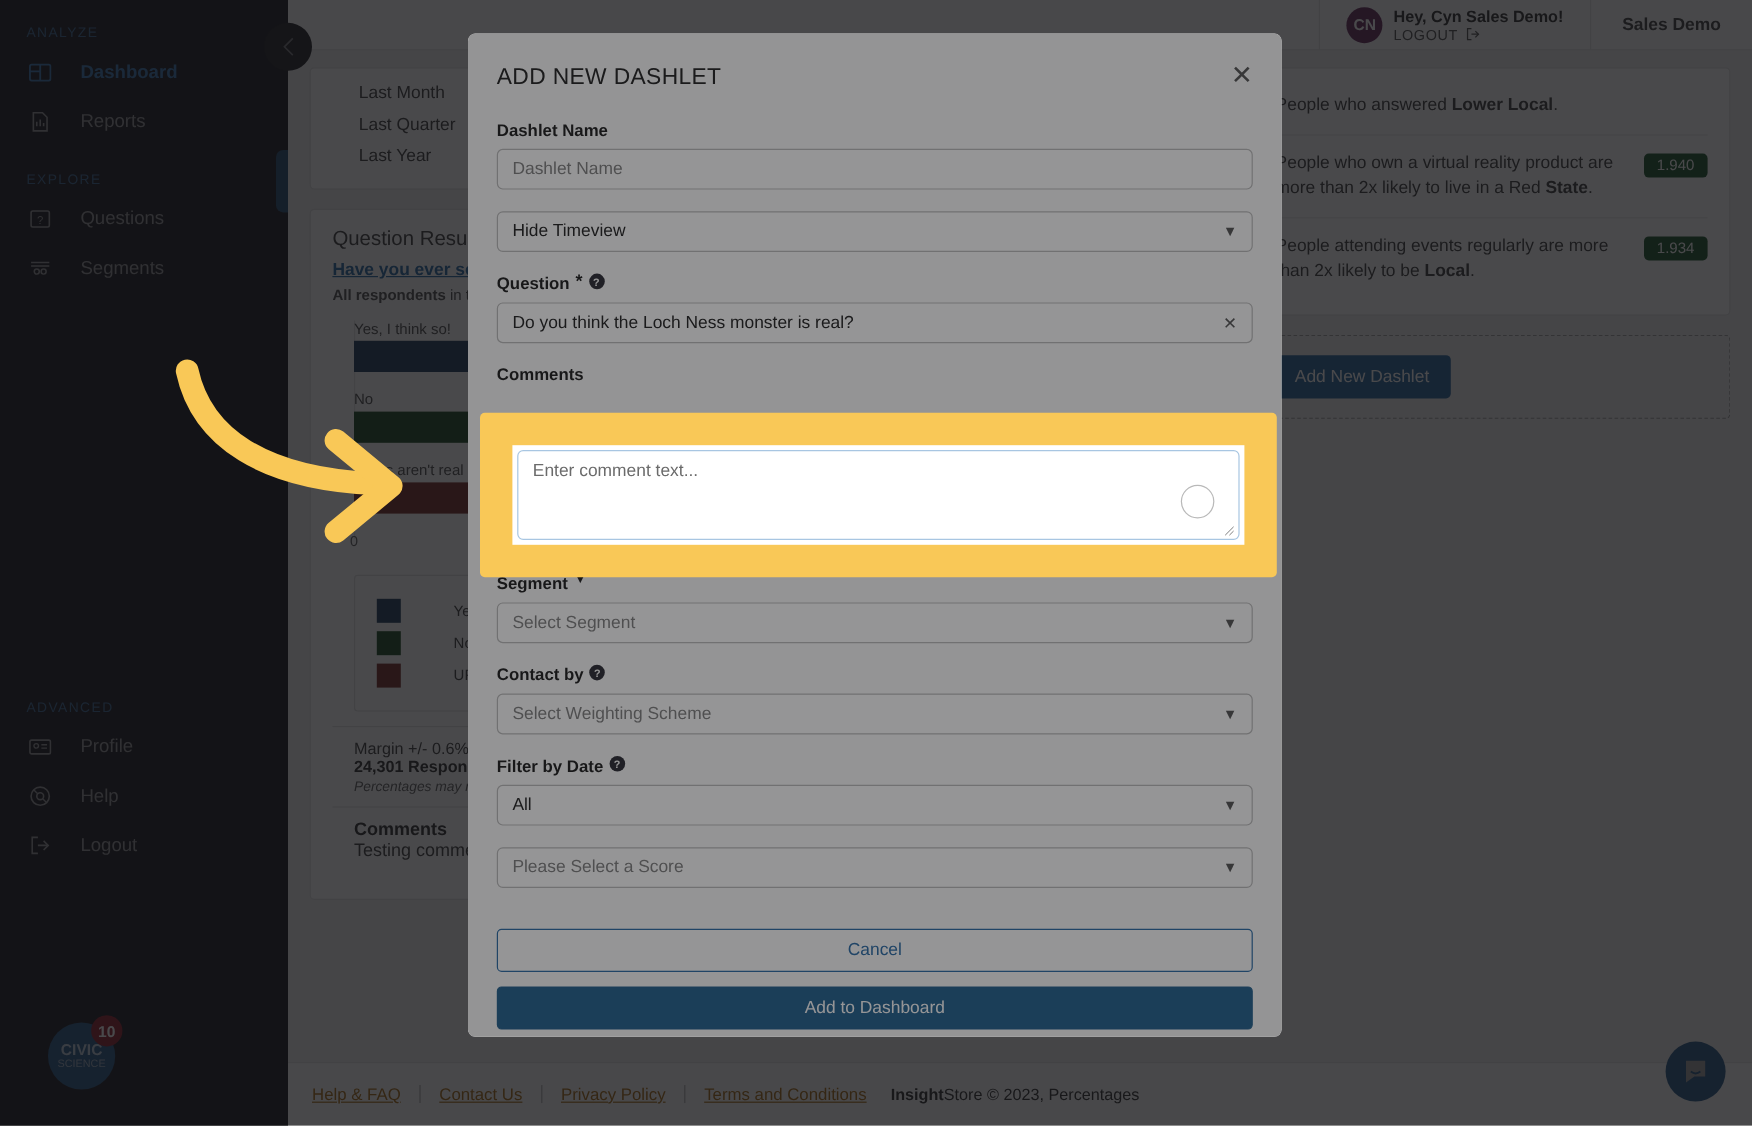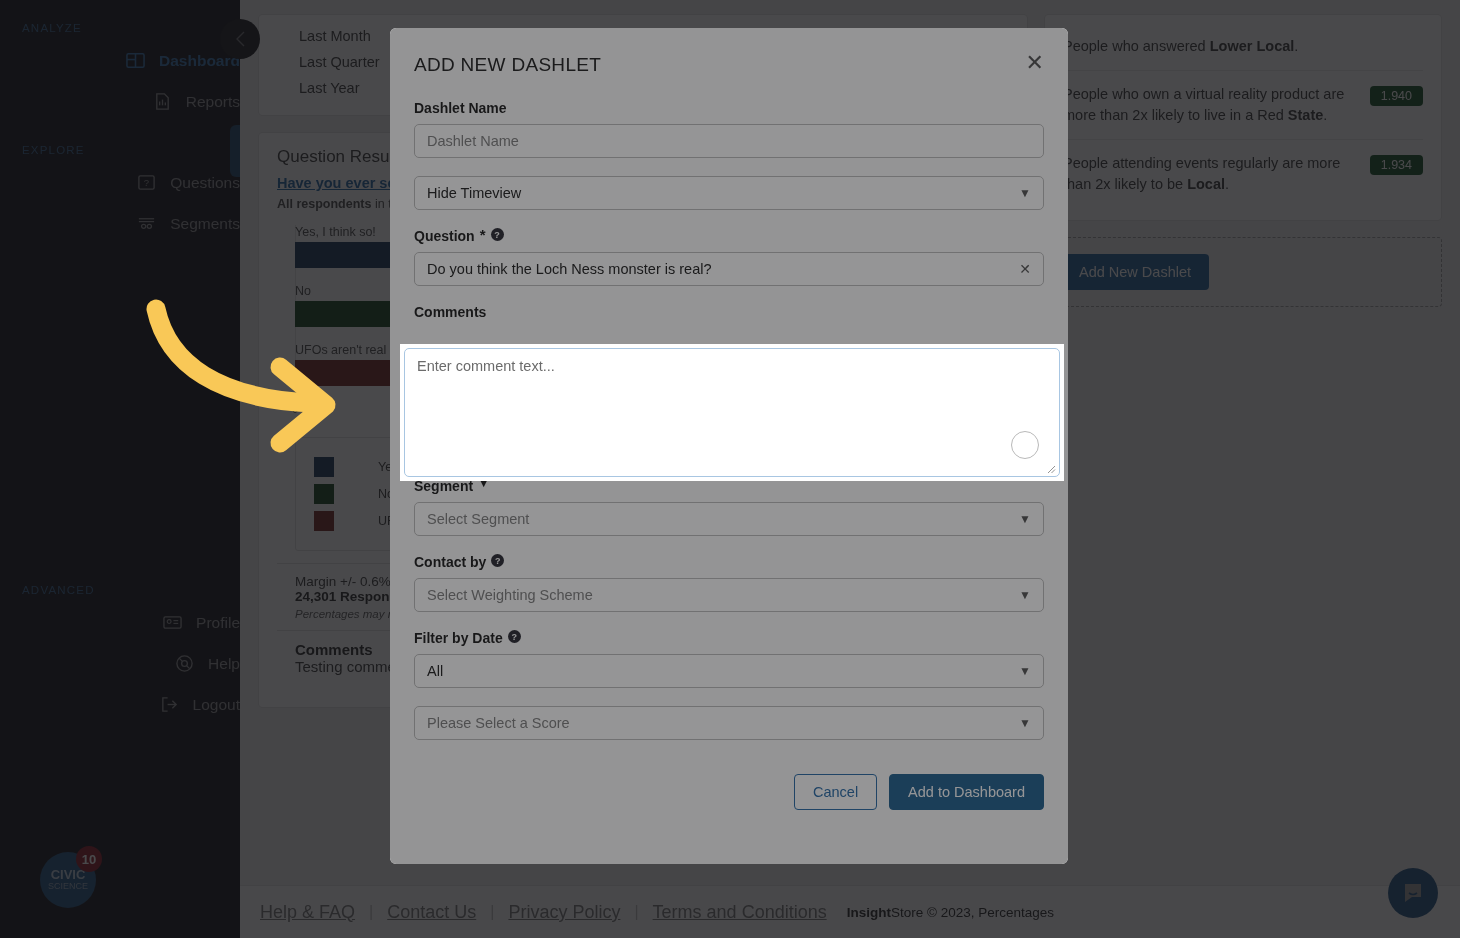--- a/index.html
+++ b/index.html
@@ -30,22 +30,22 @@
     border-left: 10px solid #3a3a3f; border-bottom: 9px solid transparent;
     transform: rotate(8deg);
   }
   .brand-logo .l1 { font-size: 13px; font-weight: bold; color: #121214; letter-spacing: .3px; line-height: 12px; }
   .brand-logo .l2 { font-size: 8.5px; color: #121214; letter-spacing: .3px; line-height: 11px; }
   .brand-name { font-size: 21px; color: #9a9a9e; font-weight: 400; }
   .brand-name b { font-weight: 700; color: #b7b7bb; }
 
   .nav-section { font-size: 11.5px; letter-spacing: 1.2px; color: #2c5d8f; padding: 22px 0 6px 22px; font-weight: 500; }
   .nav-item {
-    display: flex; align-items: center; gap: 14px;
-    padding: 11px 0 11px 24px; color: #8d8d92; font-size: 15.5px; cursor: pointer; justify-content: flex-end;
+    display: flex; align-items: center; gap: 24px;
+    padding: 11px 0 11px 24px; color: #8d8d92; font-size: 15.5px; cursor: pointer;
   }
   .nav-item.active { color: #2c6fb0; font-weight: 700; }
   .nav-icon { width: 19px; height: 19px; display: block; flex: 0 0 19px; }
   .active-bar {
     position: absolute; right: 0; width: 10px; height: 52px;
     background: #153f68; border-radius: 6px 0 0 6px;
   }
   .collapse-btn {
     position: absolute; right: -20px; top: 19px; width: 40px; height: 40px;
     border-radius: 50%; background: #121217; display: flex; align-items: center;
@@ -139,21 +139,21 @@
   .add-btn {
     background: #1a5a96; color: #fff; border: none; border-radius: 4px;
     font-size: 14.5px; padding: 10px 18px; cursor: pointer;
     font-family: "Liberation Sans", sans-serif;
   }
 
   .footer {
     height: 53px; background: #fafafa; border-top: 1px solid #ddd;
     display: flex; align-items: center; gap: 14px; padding-left: 20px;
   }
-  .footer a { font-size: 18px; color: #737373; text-decoration: underline; }
+  .footer a { font-size: 14px; color: #a16207; text-decoration: underline; }
   .footer .sep { color: #bbb; }
   .footer .copy { font-size: 13.5px; color: #222; margin-left: 6px; }
   .footer .copy b { font-weight: bold; }
 
   .chat-widget {
     position: absolute; right: 22px; bottom: 20px; width: 50px; height: 50px;
     border-radius: 50%; background: #1a4d7f; display: flex;
     align-items: center; justify-content: center; cursor: pointer; z-index: 6;
   }
 
@@ -179,35 +179,35 @@
   }
   .caret-mark { color: #1c1c1c; font-size: 11px; line-height: 10px; }
   .ctl {
     width: 100%; height: 34px; border: 1px solid #bdbdbd; border-radius: 5px;
     background: #fff; display: flex; align-items: center; padding: 0 12px;
     font-size: 14.5px; color: #222; justify-content: space-between; margin-bottom: 18px;
   }
   .ctl.ph { color: #808080; }
   .chev { color: #555; font-size: 12px; }
   .x-mark { color: #555; font-size: 14px; }
-  .modal-actions { display: flex; justify-content: flex-end; gap: 12px; margin-top: 34px; }
+  .modal-actions { display: flex; justify-content: flex-end; gap: 12px; margin-top: 34px; flex-direction: column; }
   .btn-cancel {
     background: #fff; border: 1px solid #2a6ca8; color: #2a6ca8; border-radius: 4px;
     font-size: 14.5px; padding: 9px 18px; cursor: pointer; font-family: "Liberation Sans", sans-serif;
   }
   .btn-primary {
     background: #22618f; border: 1px solid #22618f; color: #fff; border-radius: 4px;
     font-size: 14.5px; padding: 9px 18px; cursor: pointer; font-family: "Liberation Sans", sans-serif;
   }
   .spacer-comments { height: 150px; }
 
   
   .highlight {
     position: absolute; left: 400px; top: 344px; width: 664px; height: 137px;
-    background: #f9c857; border-radius: 4px; z-index: 40; padding: 0;
+    background: #f9c857; border-radius: 4px; z-index: 40; padding: 27px;
   }
   .highlight-inner { width: 100%; height: 100%; background: #fff; padding: 4px; }
   .ta-wrap { position: relative; width: 100%; height: 100%; }
   .ta {
     width: 100%; height: 100%; border: 1px solid #a8c6e2; border-radius: 5px;
     background: #fff; padding: 9px 12px; font-size: 14.5px; color: #6b6b6b;
     font-family: "Liberation Sans", sans-serif; resize: none; outline: none;
   }
   .ta::placeholder { color: #6b6b6b; }
   .resize-grip {
@@ -305,20 +305,39 @@
 
       <div class="sidebar-badge">
         <div class="b1">CIVIC</div>
         <div class="b2">SCIENCE</div>
         <div class="count">10</div>
       </div>
     </div>
 
     <div class="main">
 
+      <div class="topbar">
+        <div class="user-box">
+          <div class="avatar">CN</div>
+          <div>
+            <div class="user-greet">Hey, Cyn Sales Demo!</div>
+            <div class="user-logout">
+              <span>LOGOUT</span>
+              <svg width="13" height="13" viewBox="0 0 20 20">
+                  <path d="M8 3 H3 v14 h5" stroke="#444" stroke-width="1.6" fill="none"></path>
+                  <line x1="8" y1="10" x2="17" y2="10" stroke="#444" stroke-width="1.6"></line>
+                  <path d="M13 6 l4 4 l-4 4" stroke="#444" stroke-width="1.6" fill="none"></path>
+                </svg>
+            </div>
+          </div>
+        </div>
+        <div class="acct-box">
+          <span>Sales Demo</span>
+        </div>
+      </div>
 
       <div class="content">
 
         <div class="col-left">
 
           <div class="card dropdown-panel">
             <div class="dd-item">Last Month</div>
             <div class="dd-item">Last Quarter</div>
             <div class="dd-item">Last Year</div>
           </div>

